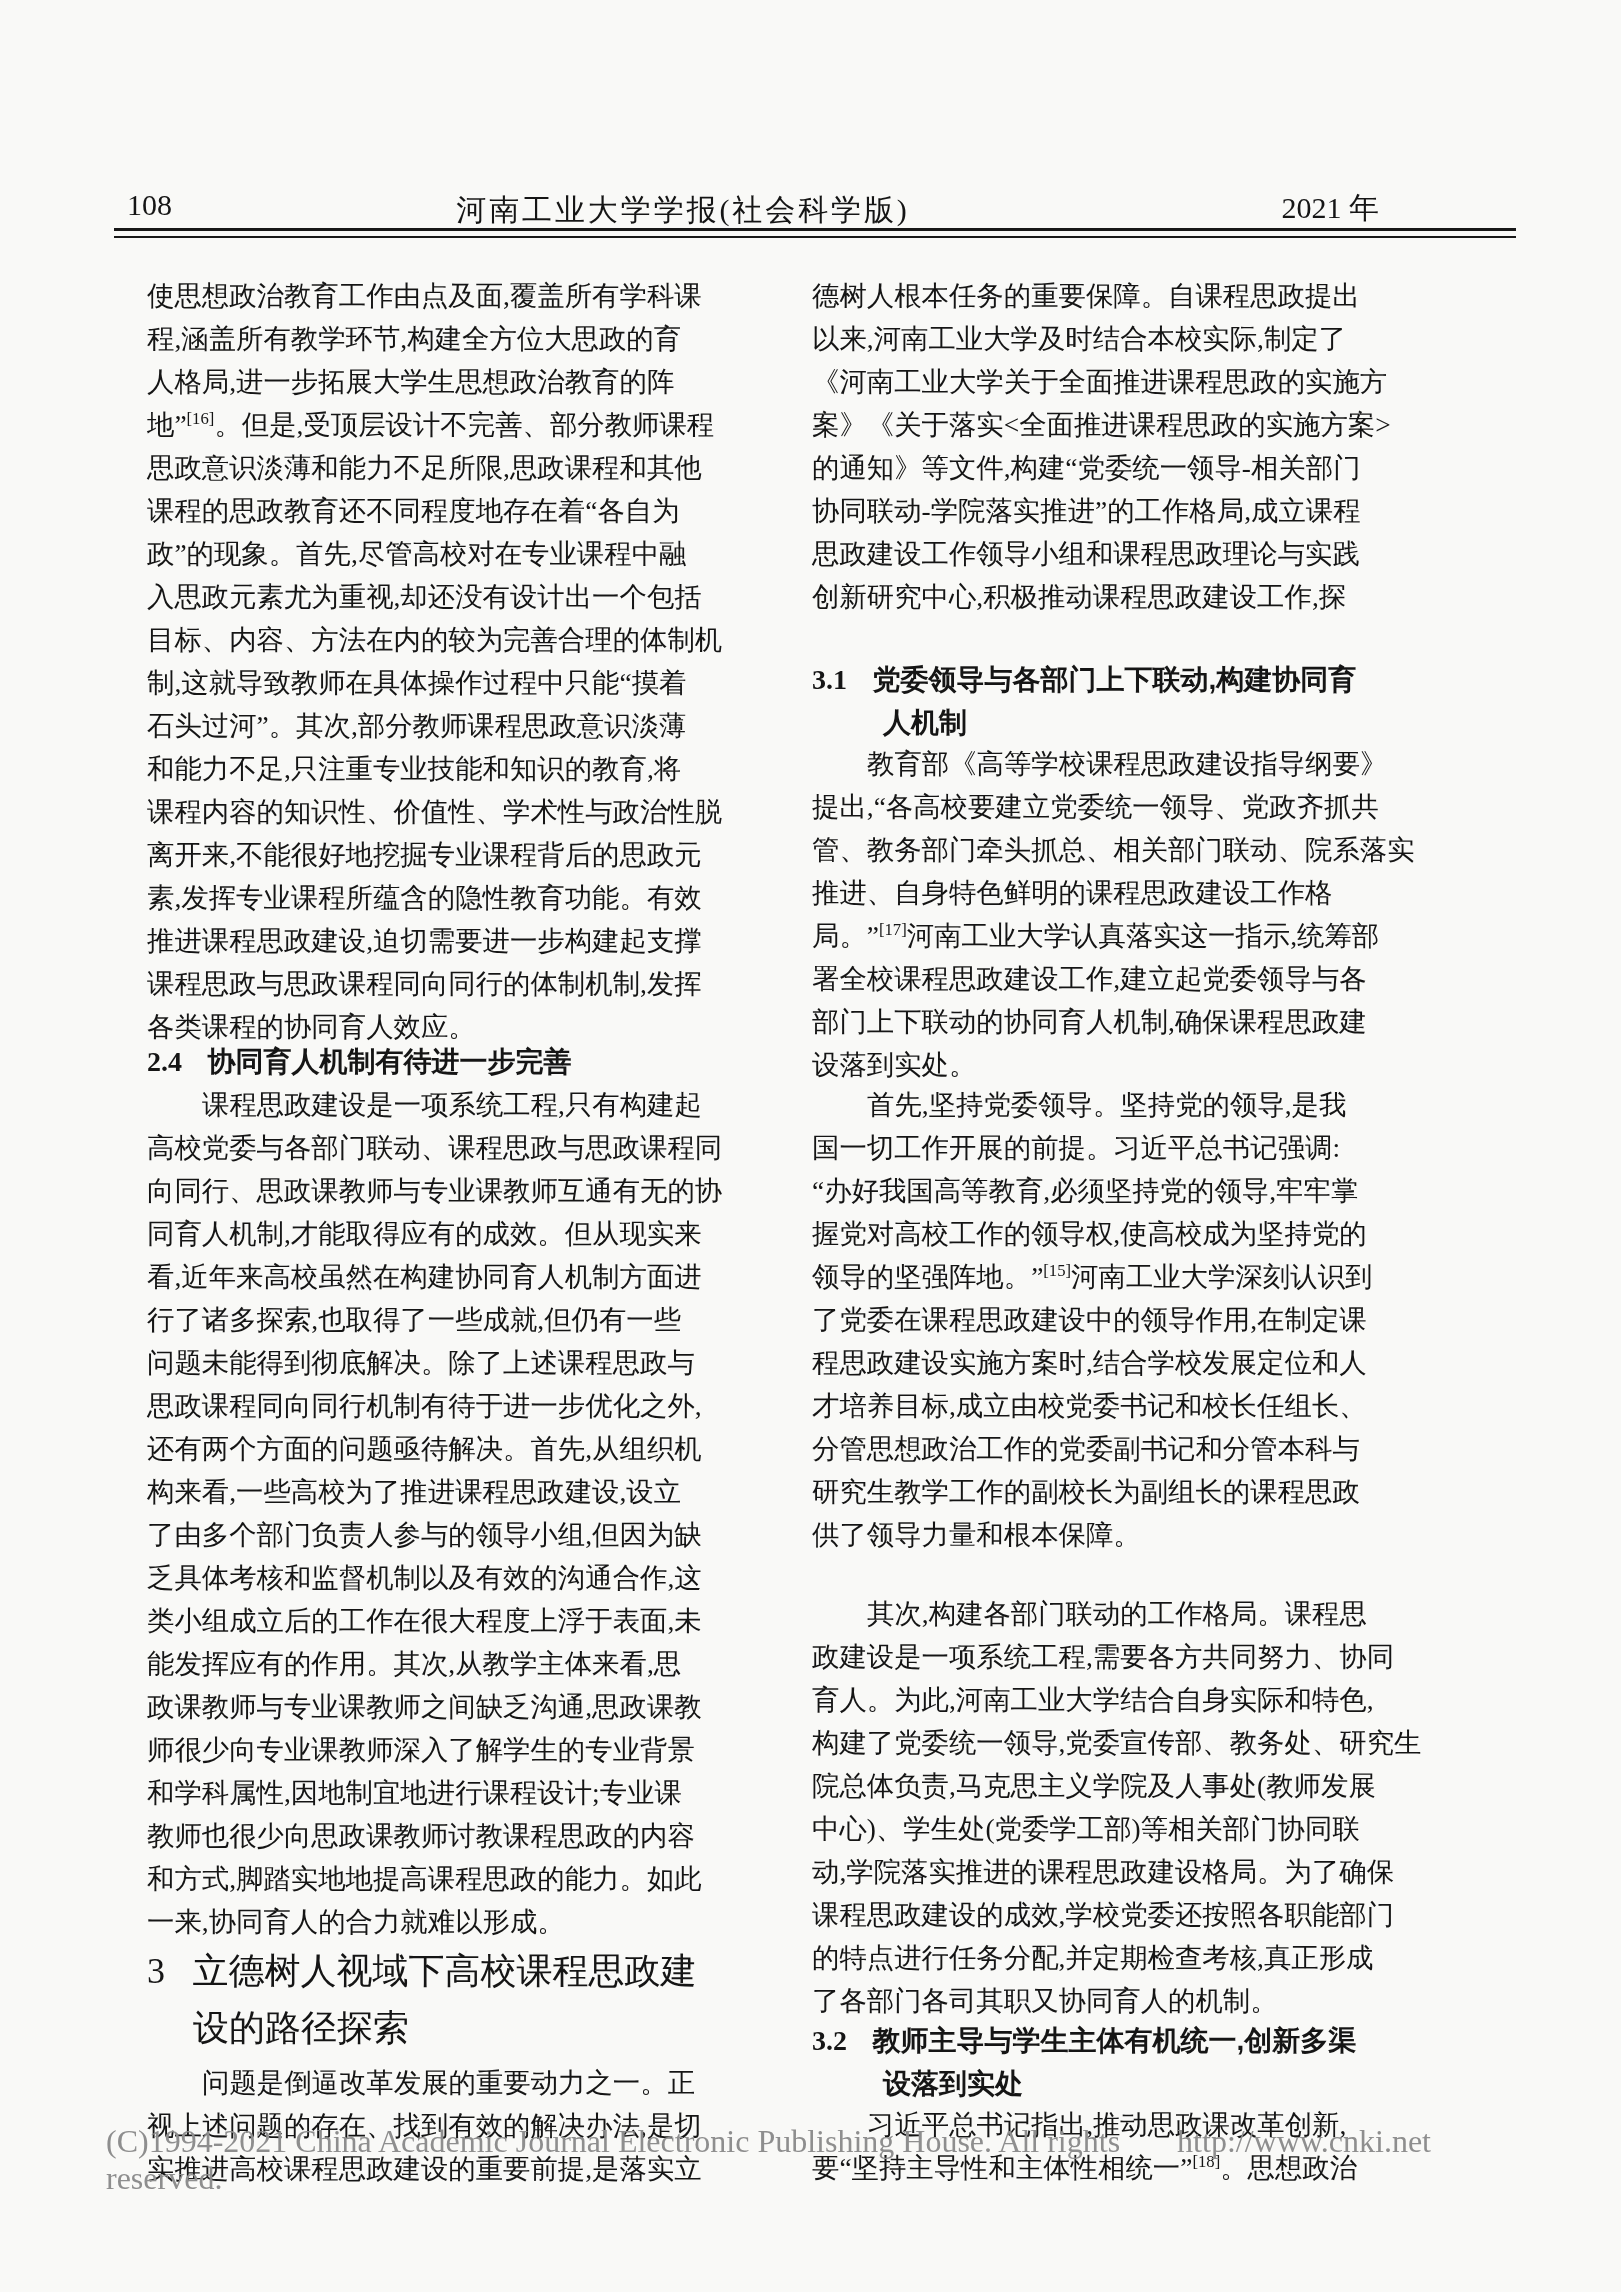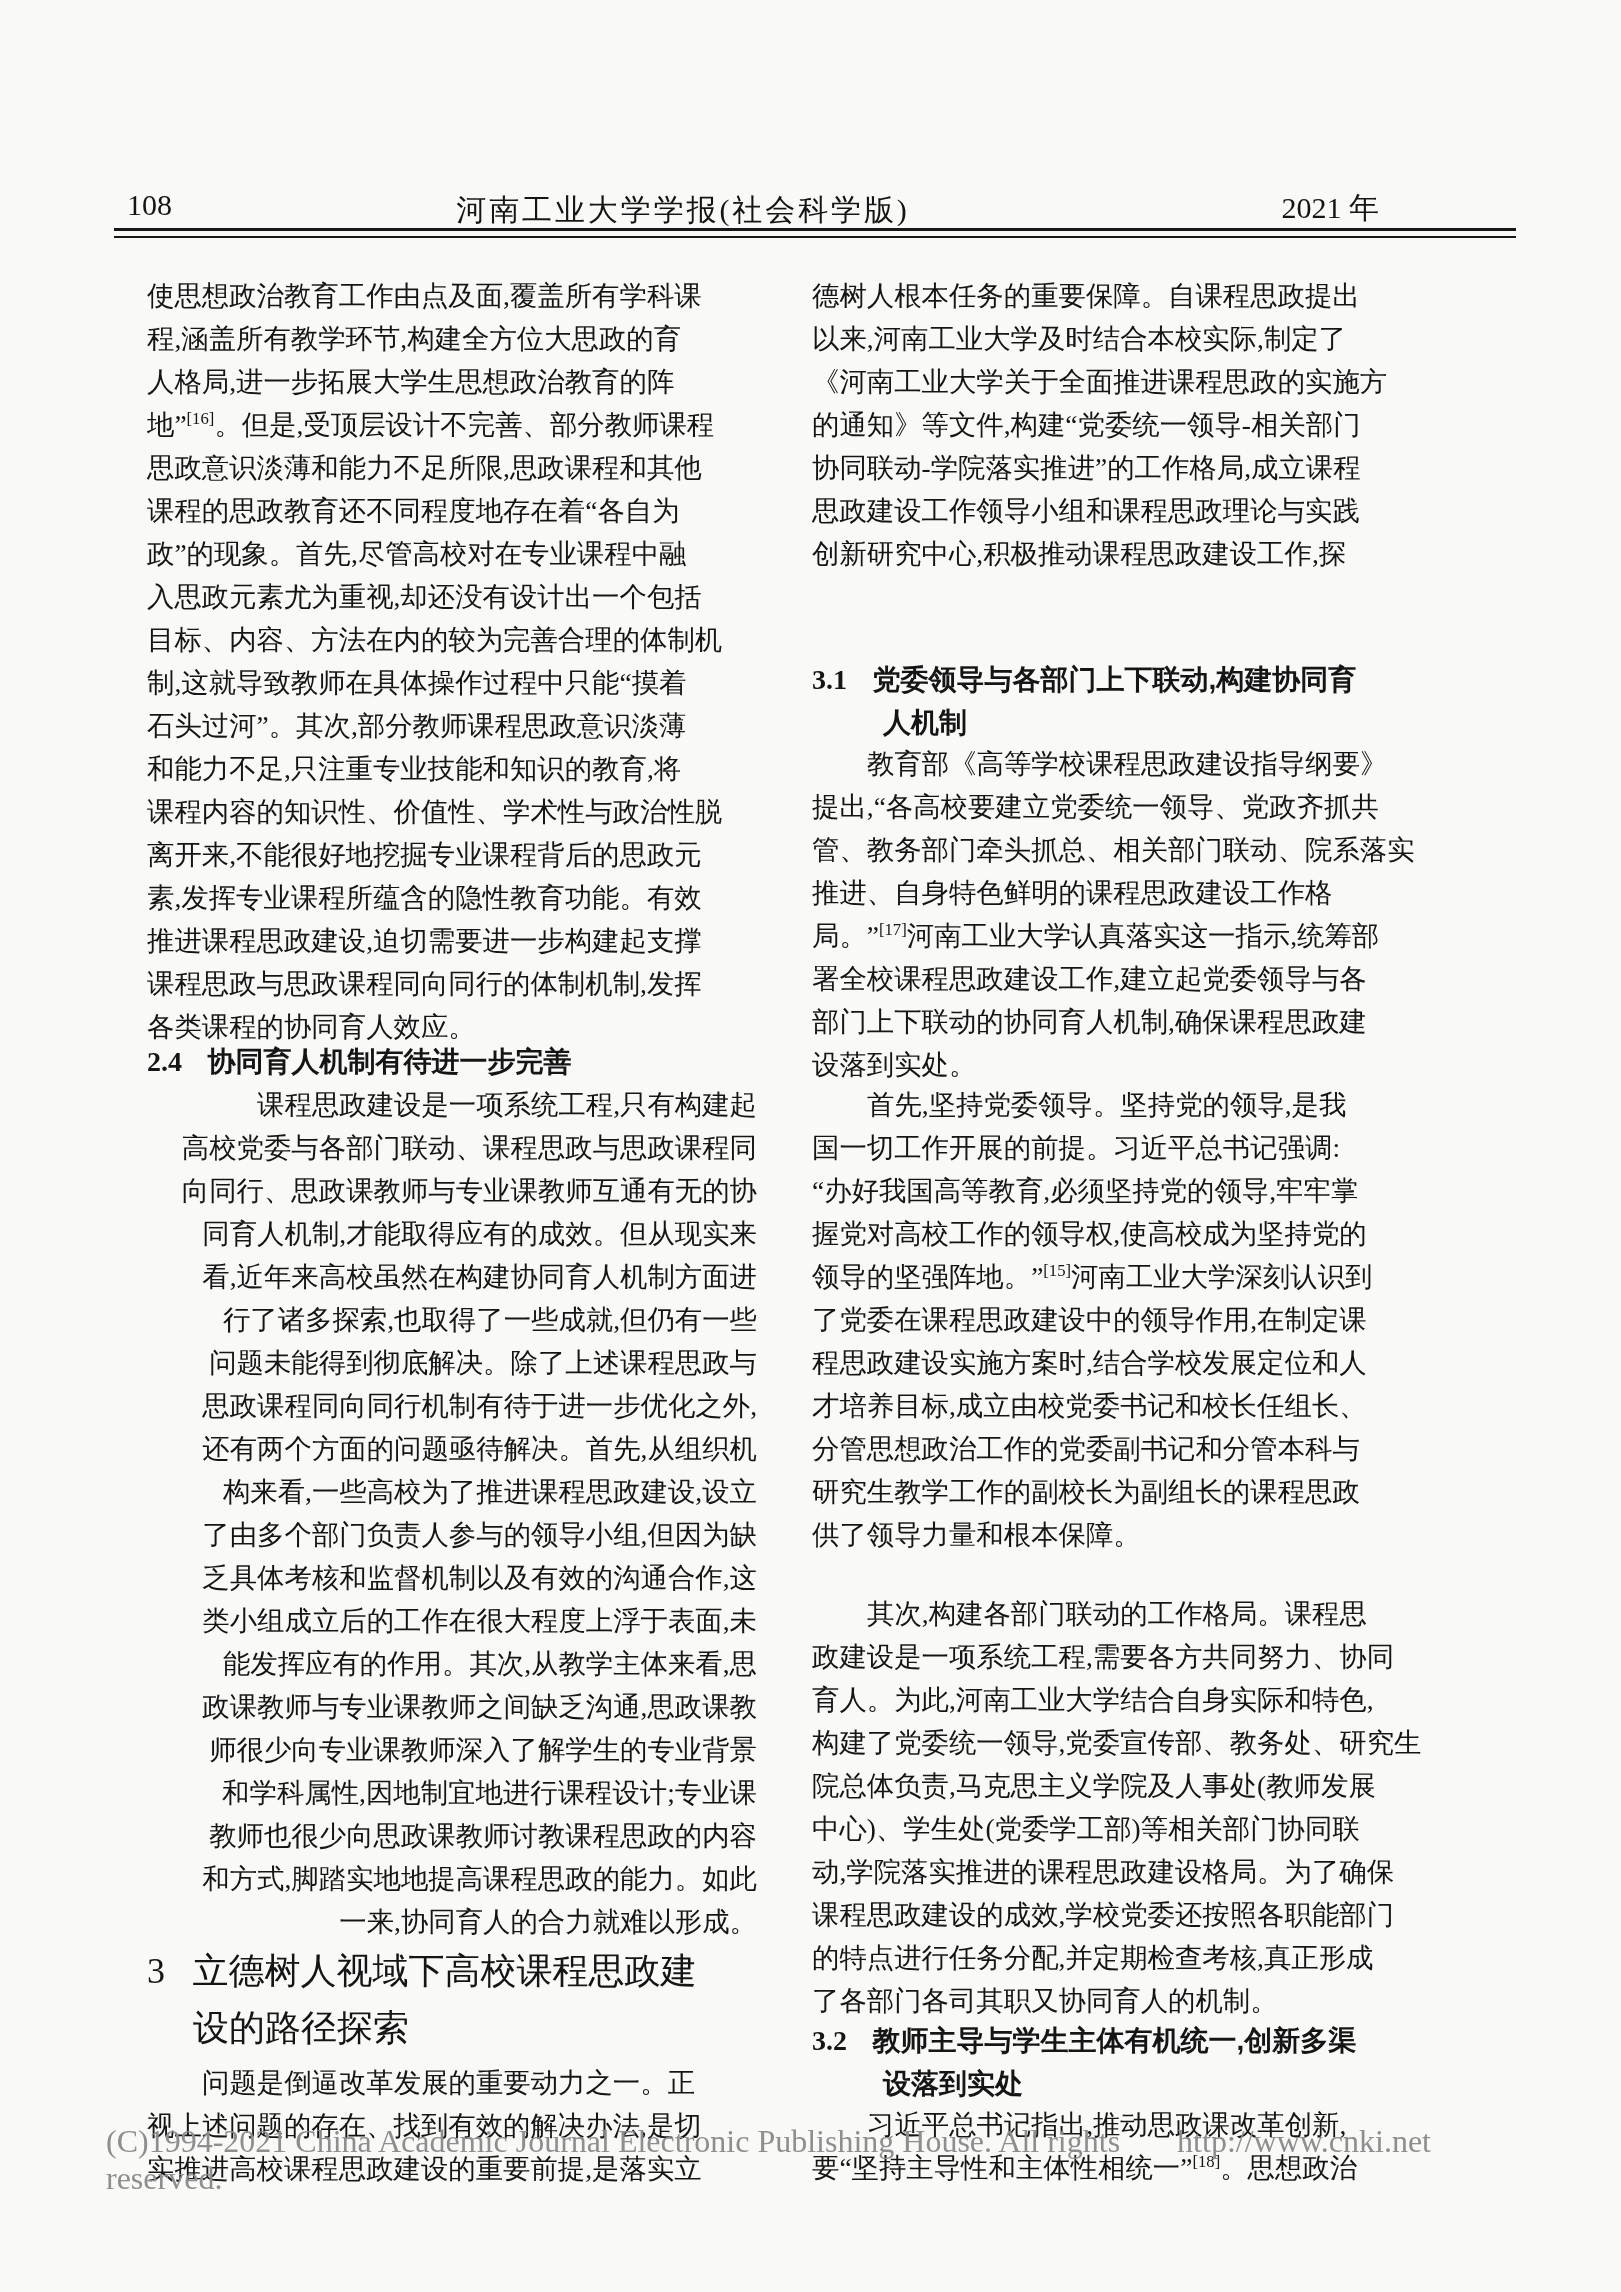--- a/index.html
+++ b/index.html
@@ -31,21 +31,21 @@
   .subhead .line{font-size:28px;}
   .subhead .num{margin-right:25.5px;font-family:"Liberation Serif", serif;}
   .subhead .cont{padding-left:71px;}
   
   .sec3 .line{height:57px;line-height:57px;font-size:36px;}
   .sec3 .num{margin-right:27.4px;}
   .sec3 .cont{padding-left:46px;}
   
   .l-para1{top:0;}
   .l-h24{top:765px;}
-  .l-para2{top:809px;text-align:right;}
+  .l-para2{top:809px;}
   .l-sec3{top:1668px;}
   .l-para3{top:1787px;}
   .r-para1{top:0;}
   .r-h31{top:383px;}
   .r-para2{top:468px;}
   .r-para3{top:809px;}
   .r-para4{top:1318px;}
   .r-h32{top:1744px;}
   .r-para5{top:1829px;}
   
@@ -124,20 +124,21 @@
         <div class="line">视上述问题的存在、找到有效的解决办法,是切</div>
         <div class="line">实推进高校课程思政建设的重要前提,是落实立</div>
       </div>
   </div>
 
   <div class="col col-right">
     <div class="block r-para1">
         <div class="line">德树人根本任务的重要保障。自课程思政提出</div>
         <div class="line">以来,河南工业大学及时结合本校实际,制定了</div>
         <div class="line">《河南工业大学关于全面推进课程思政的实施方</div>
+        <div class="line">案》《关于落实&lt;全面推进课程思政的实施方案&gt;</div>
         <div class="line">的通知》等文件,构建“党委统一领导-相关部门</div>
         <div class="line">协同联动-学院落实推进”的工作格局,成立课程</div>
         <div class="line">思政建设工作领导小组和课程思政理论与实践</div>
         <div class="line">创新研究中心,积极推动课程思政建设工作,探</div>
       </div>
 
     <div class="block r-h31 subhead">
       <div class="line"><span class="num">3.1</span><span>党委领导与各部门上下联动,构建协同育</span></div>
       <div class="line cont">人机制</div>
     </div>

